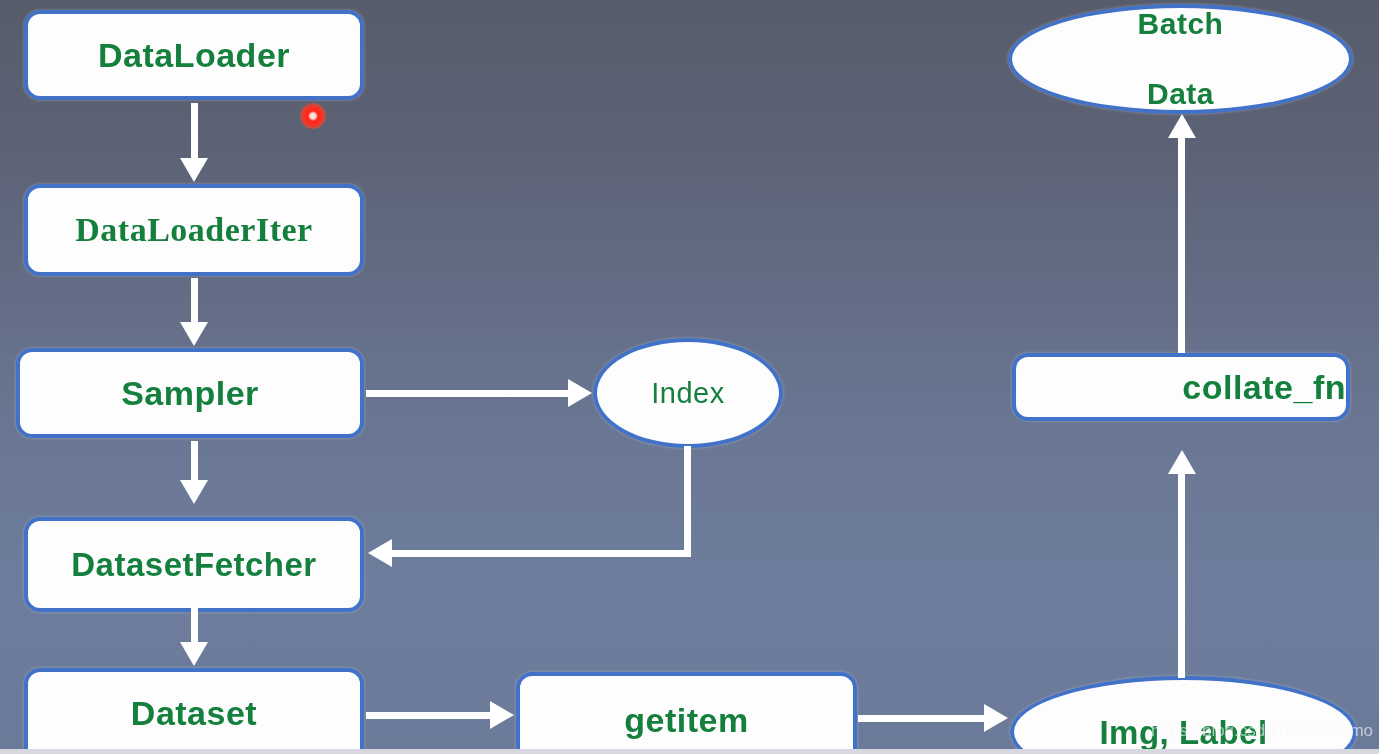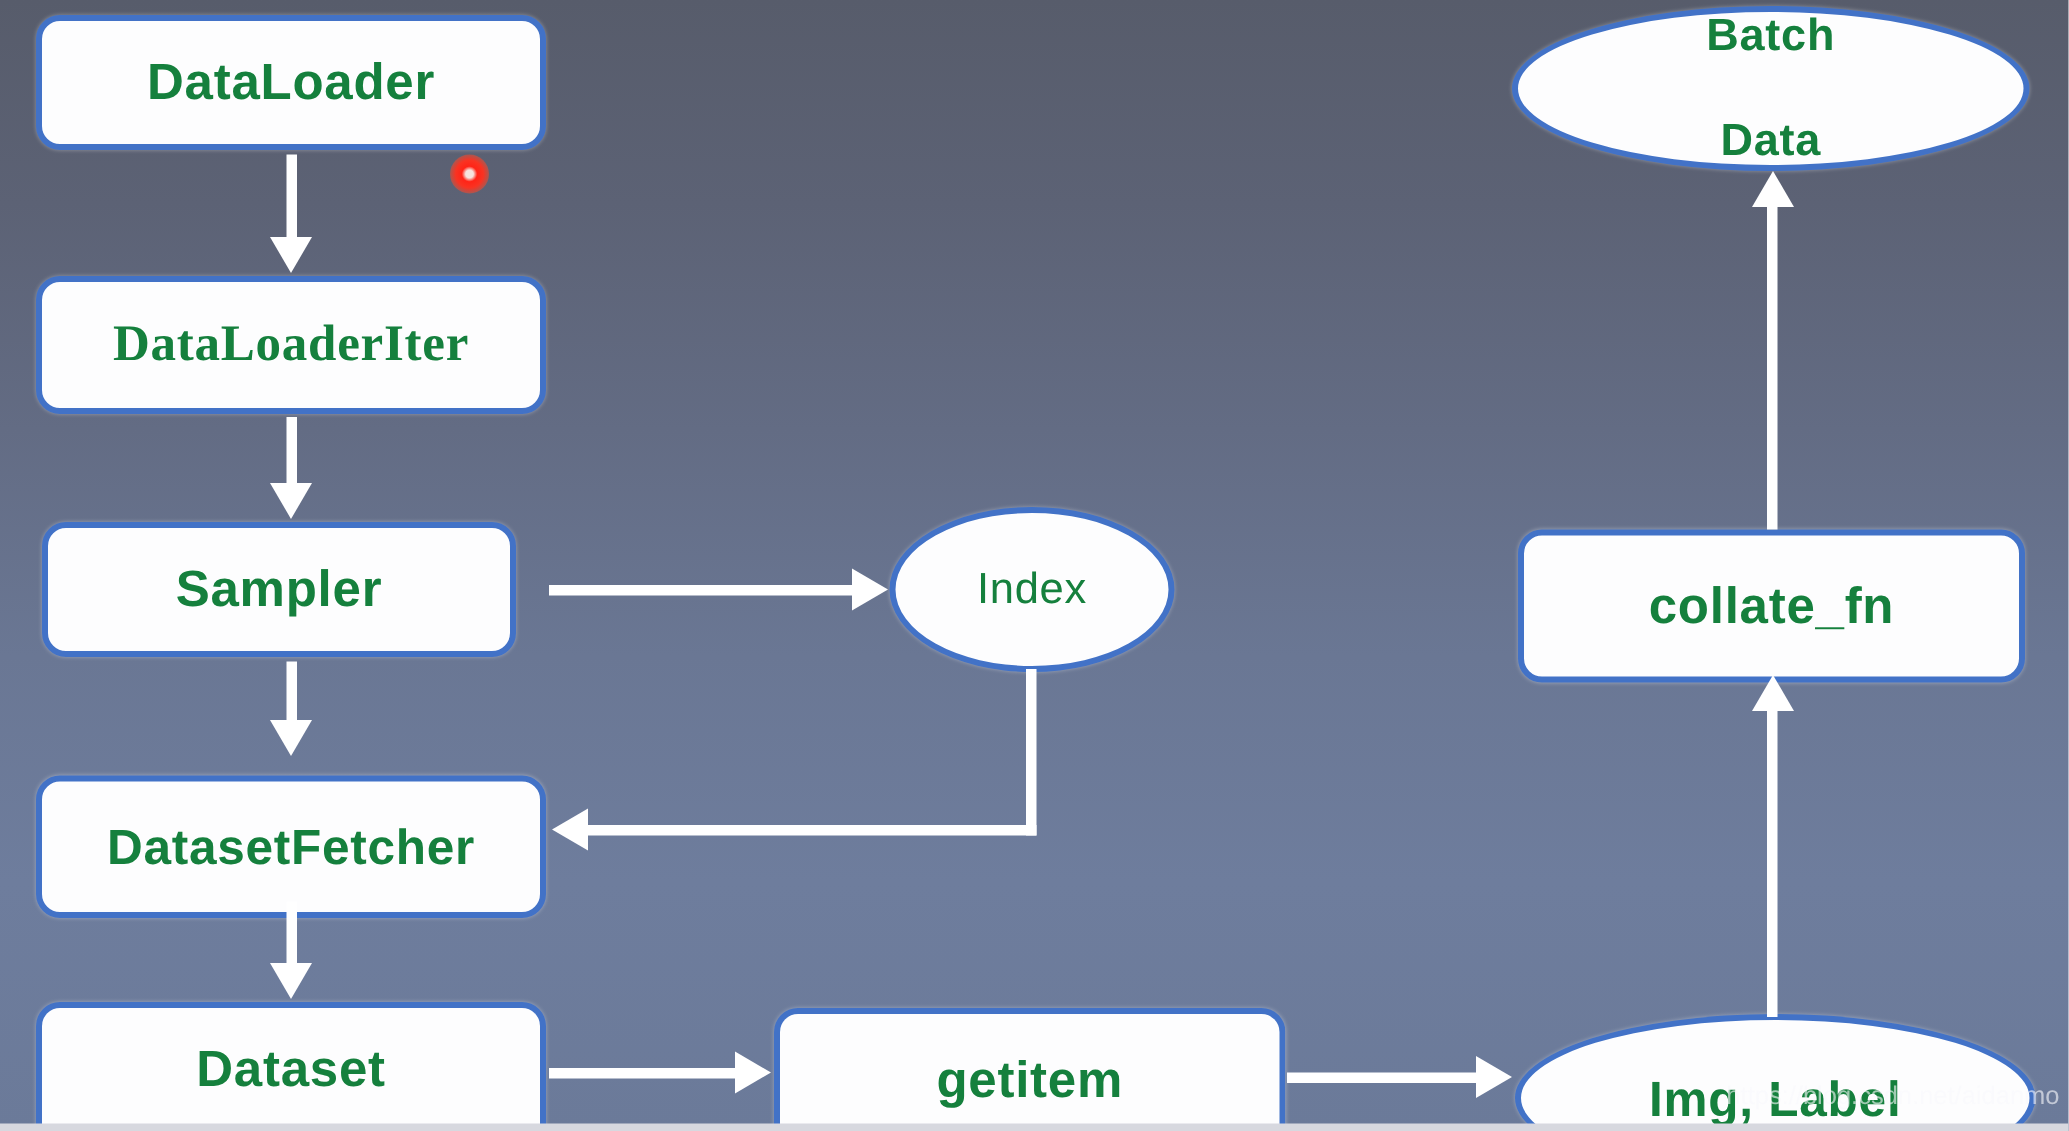--- a/index.html
+++ b/index.html
@@ -83,37 +83,37 @@
 <div id="canvas">
 
   <div class="node" style="left:24px; top:10px; width:340px; height:90px;">
     <span>DataLoader</span>
   </div>
 
   <div class="node" style="left:24px; top:184px; width:340px; height:92px;font-family:Liberation Serif, serif;">
     <span>DataLoaderIter</span>
   </div>
 
-  <div class="node" style="left:28px; top:348px; width:316px; height:90px;">
+  <div class="node" style="left:16px; top:348px; width:348px; height:90px;">
     <span>Sampler</span>
   </div>
 
   <div class="node" style="left:24px; top:517px; width:340px; height:95px; font-size:33px;">
     <span>DatasetFetcher</span>
   </div>
 
   <div class="node" style="left:24px; top:668px; width:340px; height:86px; border-bottom:none; border-radius:16px 16px 0 0;">
     <span>Dataset</span>
   </div>
 
   <div class="node" style="left:516px; top:672px; width:341px; height:92px; border-bottom:none; border-radius:16px 16px 0 0;">
     <span>getitem</span>
   </div>
 
-  <div class="node" style="left:1012px; top:353px; width:338px; height:102px;">
+  <div class="node" style="left:1012px; top:353px; width:338px; height:68px;justify-content:flex-end;">
     <span>collate_fn</span>
   </div>
 
   <div class="node ellipse" style="left:593px; top:338px; width:190px; height:110px; font-weight:normal; font-size:29px;">
     <span>Index</span>
   </div>
 
   <div class="node ellipse two-line" style="left:1008px; top:4px; width:345px; height:110px;gap:34px;">
     <span>Batch</span>
     <span>Data</span>

